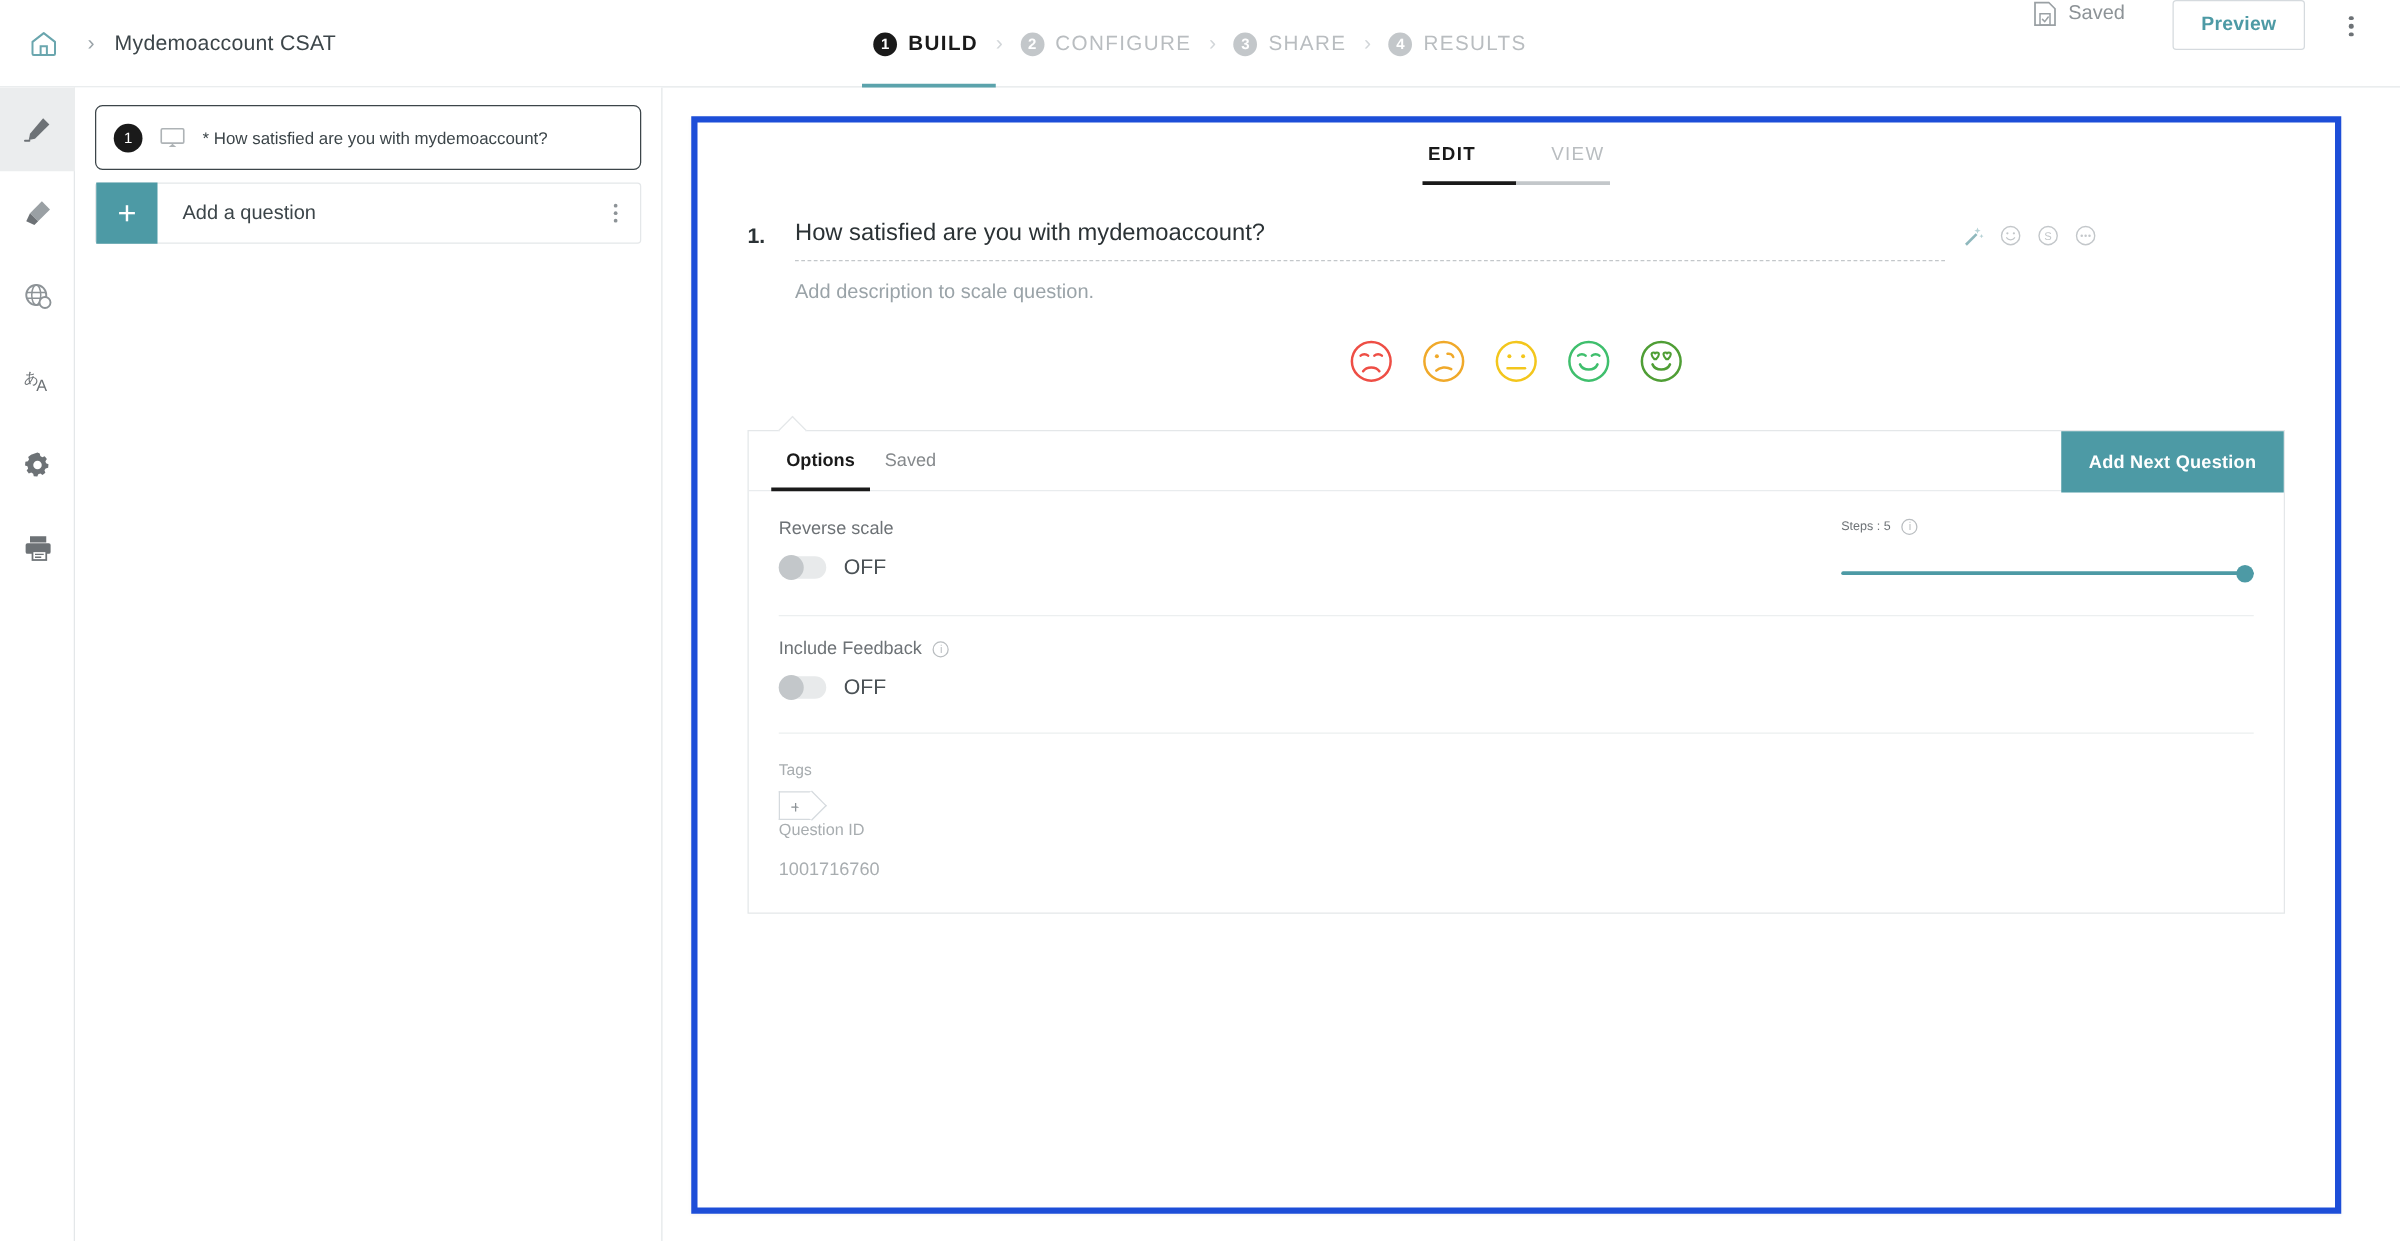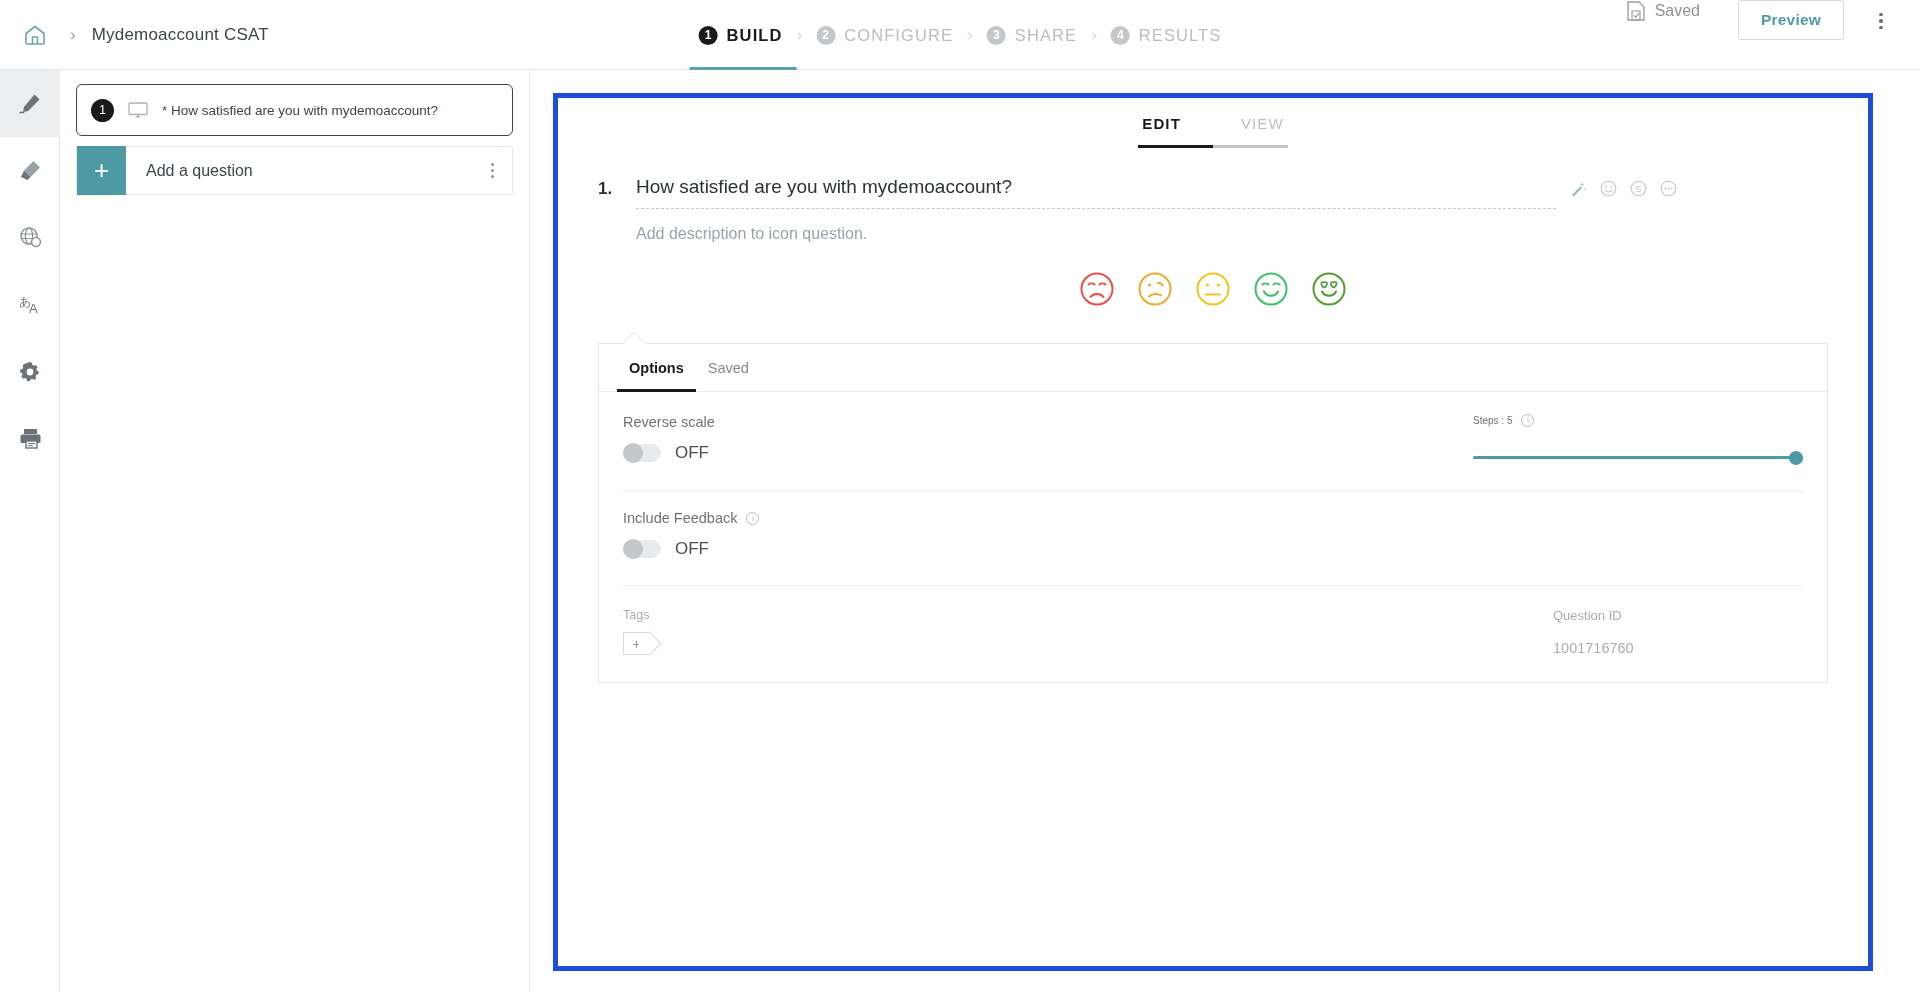--- a/index.html
+++ b/index.html
@@ -218,21 +218,21 @@
 
   .opt-divider { height: 1px; background: #eceff0; margin: 28px 24px 0 24px; }
   .opt-row-2 { padding: 18px 24px 0 24px; }
   .info-i {
     width: 13px; height: 13px; border-radius: 50%; border: 1px solid #b9bdc0;
     color: #b9bdc0; font-size: 9px; line-height: 11px; text-align: center;
     display: inline-block; font-style: normal; cursor: pointer;
   }
   .label-with-info { display: flex; align-items: center; gap: 9px; }
 
-  .opt-row-3 { display: flex; padding: 22px 24px 26px 24px; align-items: flex-start; }
+  .opt-row-3 { display: flex; padding: 22px 24px 26px 24px; align-items: flex-start; flex-direction: column; }
   .tags-col { flex: 1; }
   .tags-label { font-size: 12.5px; color: #a8adb0; }
   .tag-add {
     margin-top: 10px; width: 26px; height: 23px;
     border: 1px solid #d5dade; border-right: none;
     position: relative; display: flex; align-items: center; justify-content: center;
     font-size: 14px; color: #8d9397; cursor: pointer; background: #fff;
   }
   .tag-add::after {
     content: ""; position: absolute; right: -9px; top: 2.4px;
@@ -404,21 +404,21 @@
           <span class="qicon">
             <svg width="17" height="17" viewBox="0 0 17 17">
               <circle cx="8.5" cy="8.5" r="7.3" fill="none" stroke="#c3c7ca" stroke-width="1.1"></circle>
               <circle cx="5.4" cy="8.5" r="1" fill="#c3c7ca"></circle>
               <circle cx="8.5" cy="8.5" r="1" fill="#c3c7ca"></circle>
               <circle cx="11.6" cy="8.5" r="1" fill="#c3c7ca"></circle>
             </svg>
           </span>
         </div>
       </div>
-      <div class="qdesc">Add description to icon question.</div>
+      <div class="qdesc">Add description to scale question.</div>
     </div>
   </div>
 
   <div class="emoji-row">
     <span class="emoji">
       <svg width="36" height="36" viewBox="0 0 36 36">
         <circle cx="18" cy="18" r="15.5" fill="none" stroke="#ee4e45" stroke-width="2"></circle>
         <path d="M9.5 13.5 a4 3 0 0 1 6 0" fill="none" stroke="#ee4e45" stroke-width="2" stroke-linecap="round"></path>
         <path d="M20.5 13.5 a4 3 0 0 1 6 0" fill="none" stroke="#ee4e45" stroke-width="2" stroke-linecap="round"></path>
         <path d="M11.5 26 a7.5 6 0 0 1 13 0" fill="none" stroke="#ee4e45" stroke-width="2" stroke-linecap="round"></path>
@@ -457,20 +457,21 @@
       </svg>
     </span>
   </div>
 
   <div class="opt-panel">
     <div class="opt-caret"></div>
 
     <div class="opt-tabs">
       <div class="opt-tab active">Options</div>
       <div class="opt-tab inactive">Saved</div>
+      <button class="add-next-btn">Add Next Question</button>
     </div>
 
     <div class="opt-row-1">
 
       <div class="opt-field">
         <div class="opt-label">Reverse scale</div>
         <div class="toggle-row">
           <span class="toggle">
               <i class="knob"></i>
             </span>

